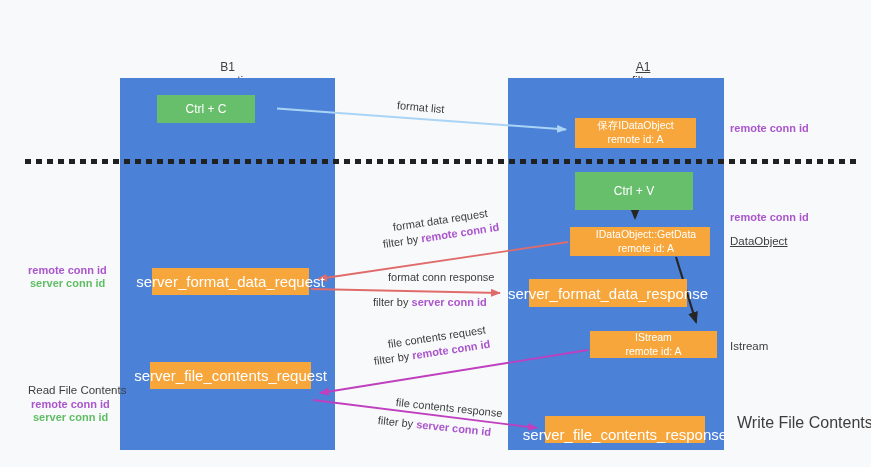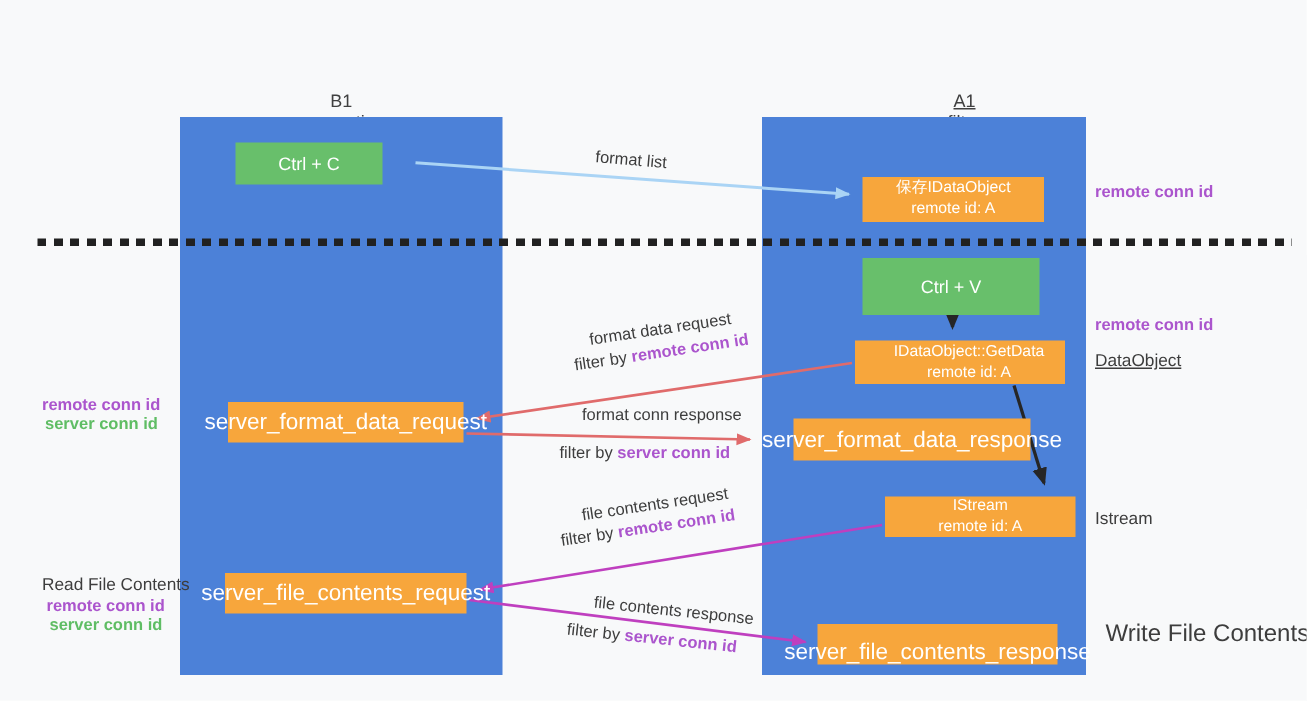--- a/index.html
+++ b/index.html
@@ -99,21 +99,21 @@
 
   <div class="box orange" style="left:508px;top:279px;width:158px;height:28px;margin-left:21px;">
     <div>server_format_data_response</div>
   </div>
 
   <div class="box orange two" style="left:590px;top:331px;width:127px;height:27px;">
     <div>IStream</div>
     <div class="l2">remote id: A</div>
   </div>
 
-  <div class="box orange" style="left:150px;top:382px;width:161px;height:27px;">
+  <div class="box orange" style="left:150px;top:362px;width:161px;height:27px;">
     <div>server_file_contents_request</div>
   </div>
 
   <div class="box orange" style="left:545px;top:416px;width:160px;height:27px;justify-content:flex-end;">
     <div>server_file_contents_response</div>
   </div>
 
   <div class="flow-label" style="left:397px;top:99px;transform:rotate(5deg);">format list</div>
 
   <div class="flow-label" style="left:393px;top:221px;transform:rotate(-8.5deg);">format data request</div>

